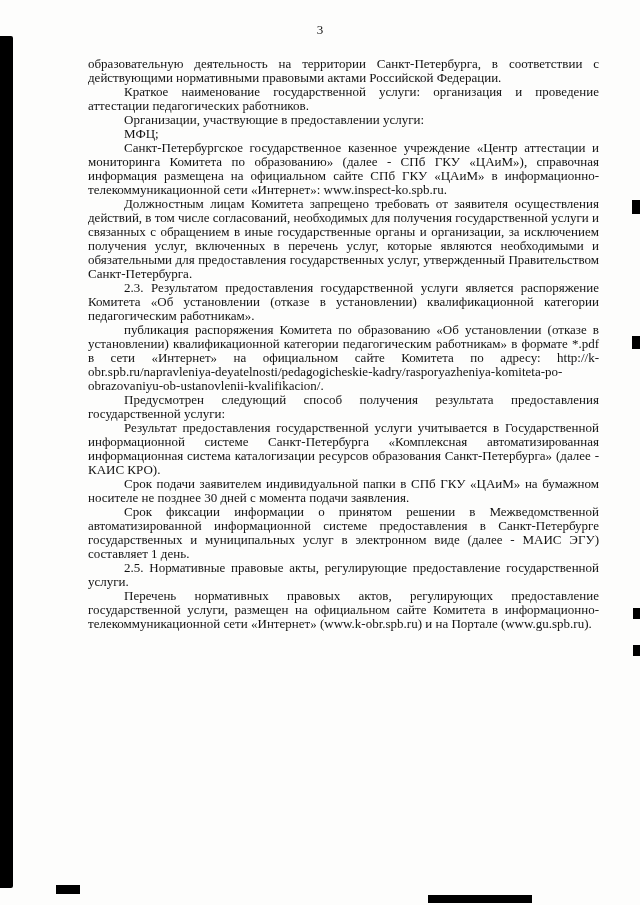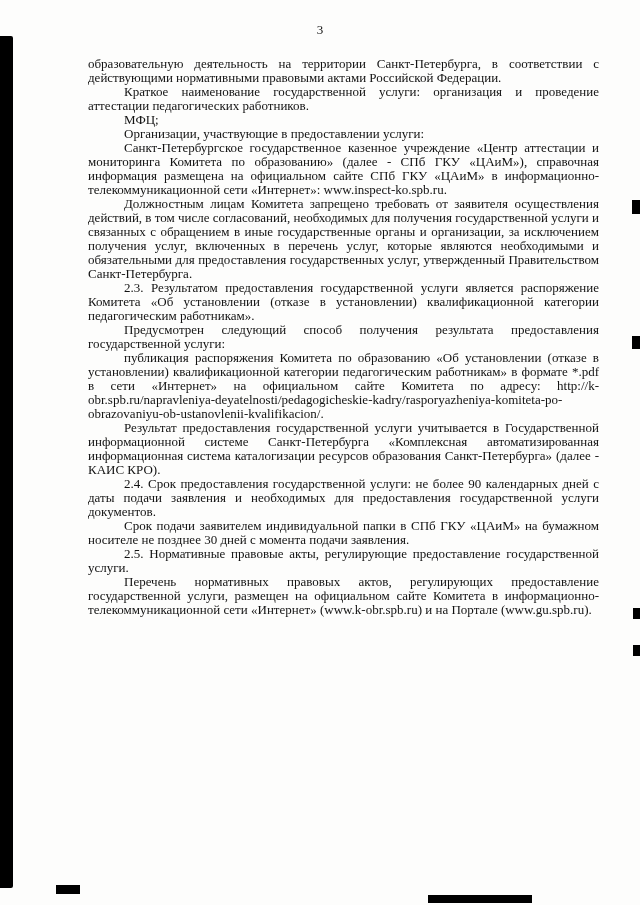--- a/index.html
+++ b/index.html
@@ -75,27 +75,27 @@
   <div class="artifact right-mark-1"></div>
   <div class="artifact right-mark-2"></div>
   <div class="artifact right-mark-3"></div>
   <div class="artifact right-mark-4"></div>
 
   <div class="page-number">3</div>
 
   <div class="content">
     <p class="para no-indent">образовательную деятельность на территории Санкт-Петербурга, в соответствии с действующими нормативными правовыми актами Российской Федерации.</p>
     <p class="para">Краткое наименование государственной услуги: организация и проведение аттестации педагогических работников.</p>
+    <p class="para">Организации, участвующие в предоставлении услуги:</p>
     <p class="para">МФЦ;</p>
-    <p class="para">Организации, участвующие в предоставлении услуги:</p>
     <p class="para">Санкт-Петербургское государственное казенное учреждение «Центр аттестации и мониторинга Комитета по образованию» (далее - СПб ГКУ «ЦАиМ»), справочная информация размещена на официальном сайте СПб ГКУ «ЦАиМ» в информационно-телекоммуникационной сети «Интернет»: www.inspect-ko.spb.ru.</p>
     <p class="para">Должностным лицам Комитета запрещено требовать от заявителя осуществления действий, в том числе согласований, необходимых для получения государственной услуги и связанных с обращением в иные государственные органы и организации, за исключением получения услуг, включенных в перечень услуг, которые являются необходимыми и обязательными для предоставления государственных услуг, утвержденный Правительством Санкт-Петербурга.</p>
     <p class="para">2.3. Результатом предоставления государственной услуги является распоряжение Комитета «Об установлении (отказе в установлении) квалификационной категории педагогическим работникам».</p>
+    <p class="para">публикация распоряжения Комитета по образованию «Об установлении (отказе в установлении) квалификационной категории педагогическим работникам» в формате *.pdf в сети «Интернет» на официальном сайте Комитета по адресу: http://k-obr.spb.ru/napravleniya-deyatelnosti/pedagogicheskie-kadry/rasporyazheniya-komiteta-po-obrazovaniyu-ob-ustanovlenii-kvalifikacion/.</p>
     <p class="para">Предусмотрен следующий способ получения результата предоставления государственной услуги:</p>
-    <p class="para">публикация распоряжения Комитета по образованию «Об установлении (отказе в установлении) квалификационной категории педагогическим работникам» в формате *.pdf в сети «Интернет» на официальном сайте Комитета по адресу: http://k-obr.spb.ru/napravleniya-deyatelnosti/pedagogicheskie-kadry/rasporyazheniya-komiteta-po-obrazovaniyu-ob-ustanovlenii-kvalifikacion/.</p>
     <p class="para">Результат предоставления государственной услуги учитывается в Государственной информационной системе Санкт-Петербурга «Комплексная автоматизированная информационная система каталогизации ресурсов образования Санкт-Петербурга» (далее - КАИС КРО).</p>
-    <p class="para">2.4. Срок предоставления государственной услуги: не более 90 календарных дней с даты подачи заявления и необходимых для предоставления государственной услуги документов.</p>
     <p class="para">Срок подачи заявителем индивидуальной папки в СПб ГКУ «ЦАиМ» на бумажном носителе не позднее 30 дней с момента подачи заявления.</p>
+    <p class="para">Срок фиксации информации о принятом решении в Межведомственной автоматизированной информационной системе предоставления в Санкт-Петербурге государственных и муниципальных услуг в электронном виде (далее - МАИС ЭГУ) составляет 1 день.</p>
     <p class="para">2.5. Нормативные правовые акты, регулирующие предоставление государственной услуги.</p>
     <p class="para"><span>Перечень нормативных правовых актов, регулирующих предоставление государственной услуги, размещен на официальном сайте Комитета в информационно-телекоммуникационной сети «Интернет» (</span><a class="doc-link">www.k-obr.spb.ru</a><span>) и на Портале (</span><a class="doc-link">www.gu.spb.ru</a><span>).</span></p>
   </div>
 
 </div>
 
 </body></html>

